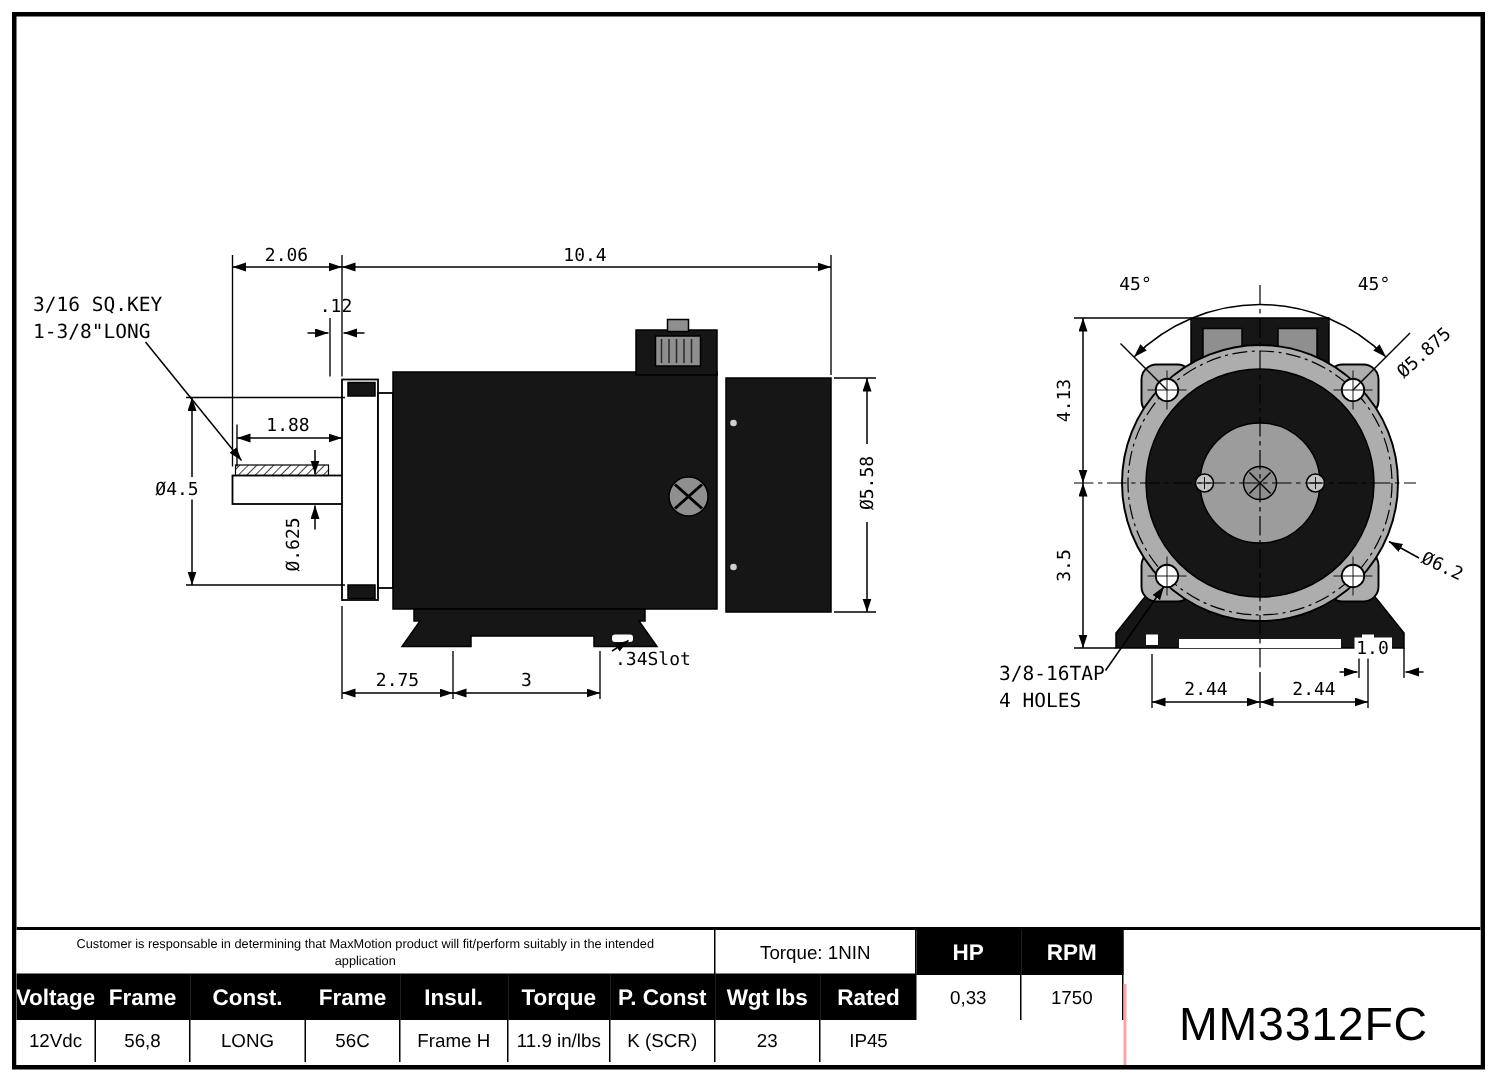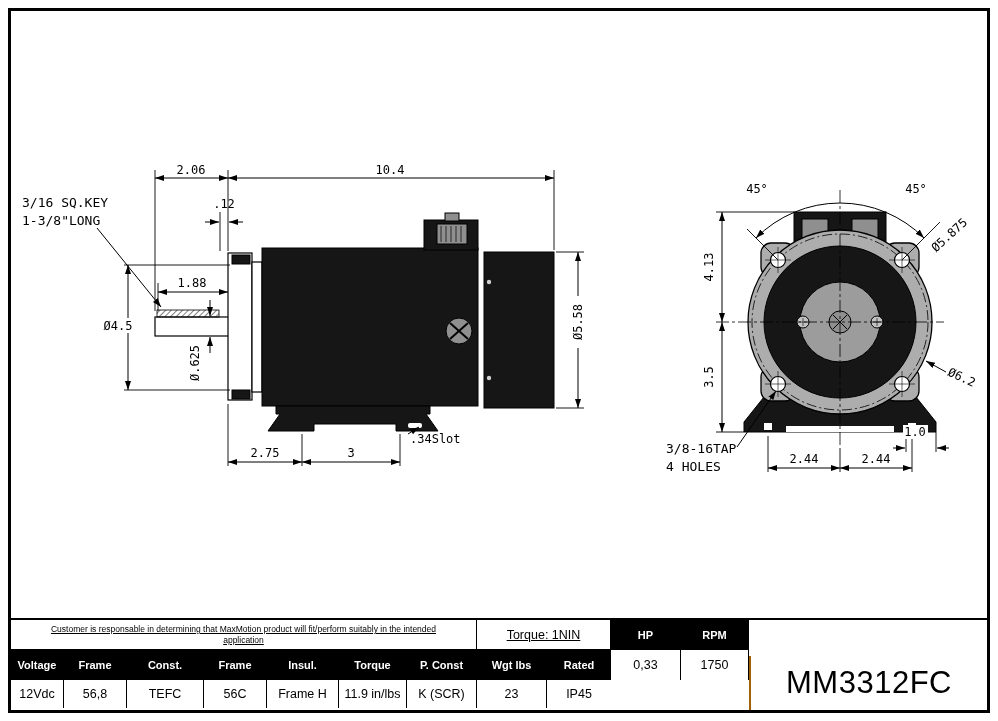--- a/index.html
+++ b/index.html
@@ -22,28 +22,28 @@
   text.dt{font-family:"DejaVu Sans Mono",monospace;font-size:12px;fill:#000;}
   text.dtn{font-family:"DejaVu Sans Mono",monospace;font-size:13px;fill:#000;}
   .mid{text-anchor:middle;}
   .bg{fill:#fff;}
 
   
   .titleblock{position:absolute;left:0;right:0;bottom:0;height:90px;display:flex;border-top:2px solid var(--line,#000);background:#fff;}
   .spec{width:738px;display:grid;grid-template-columns:53px 63px 77px 63px 72px 68px 70px 70px 64px 70px 68px;grid-template-rows:30px 30px 28px;}
   .cell{display:flex;align-items:center;justify-content:center;border-right:1.5px solid #000;overflow:hidden;}
   .cell.noright{border-right:0;}
-  .cell.row1{border-bottom:1.5px solid #000;text-decoration:underline;}
+  .cell.row1{border-bottom:1.5px solid #000;}
   .disclaimer{grid-column:1/8;flex-direction:column;font-size:8.5px;line-height:10.5px;text-align:center;padding:1px 4px;}
   .meta{font-size:12.5px;}
   .ver{grid-column:8/10;}
   .rev{grid-column:10/12;}
-  .hdr{background:var(--table-header-bg,#000);color:var(--table-header-fg,#fff);font-weight:bold;font-size:11px;}
+  .hdr{background:var(--table-header-bg,#000);color:var(--table-header-fg,#fff);font-weight:bold;font-size:15px;}
   .val{font-size:12.5px;}
-  .model{flex:1;display:flex;align-items:center;justify-content:center;font-size:31px;letter-spacing:.5px;border-left:2px solid #a16207;box-sizing:border-box;margin-top:36px;}
+  .model{flex:1;display:flex;align-items:center;justify-content:center;font-size:31px;letter-spacing:.5px;border-left:2px solid #fca5a5;box-sizing:border-box;margin-top:36px;}
 </style>
 </head>
 <body>
 
 <div class="page">
   <div class="frame">
 
     <svg class="drawing" width="976" height="609" viewBox="11 11 976 609" xmlns="http://www.w3.org/2000/svg">
       <defs>
         <marker id="arr" markerWidth="10" markerHeight="8" refX="9" refY="3" orient="auto-start-reverse" markerUnits="userSpaceOnUse">
@@ -223,21 +223,21 @@
         <div class="cell hdr">Insul.</div>
         <div class="cell hdr">Torque</div>
         <div class="cell hdr">P. Const</div>
         <div class="cell hdr">Wgt lbs</div>
         <div class="cell hdr noright">Rated</div>
 
         <div class="cell val">0,33</div>
         <div class="cell val">1750</div>
         <div class="cell val">12Vdc</div>
         <div class="cell val">56,8</div>
-        <div class="cell val">TEFC</div>
+        <div class="cell val">LONG</div>
         <div class="cell val">56C</div>
         <div class="cell val">Frame H</div>
         <div class="cell val">11.9 in/lbs</div>
         <div class="cell val">K (SCR)</div>
         <div class="cell val">23</div>
         <div class="cell val noright">IP45</div>
       </div>
       <div class="model">MM3312FC</div>
     </div>
 

